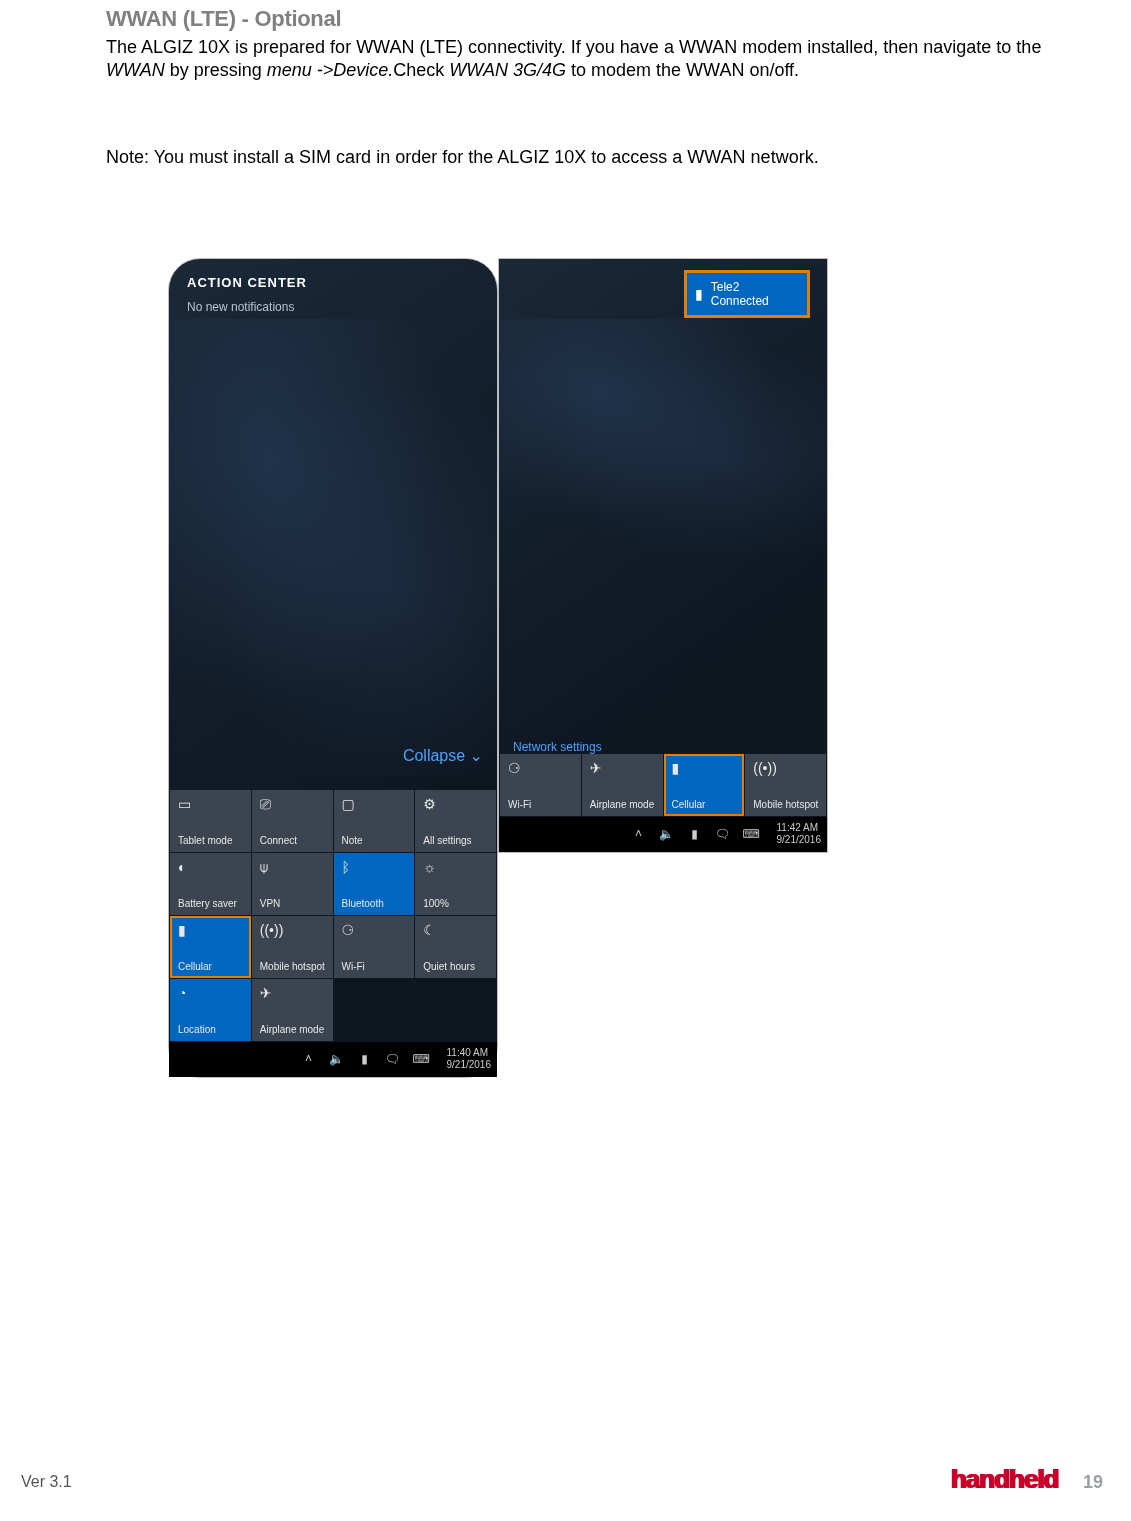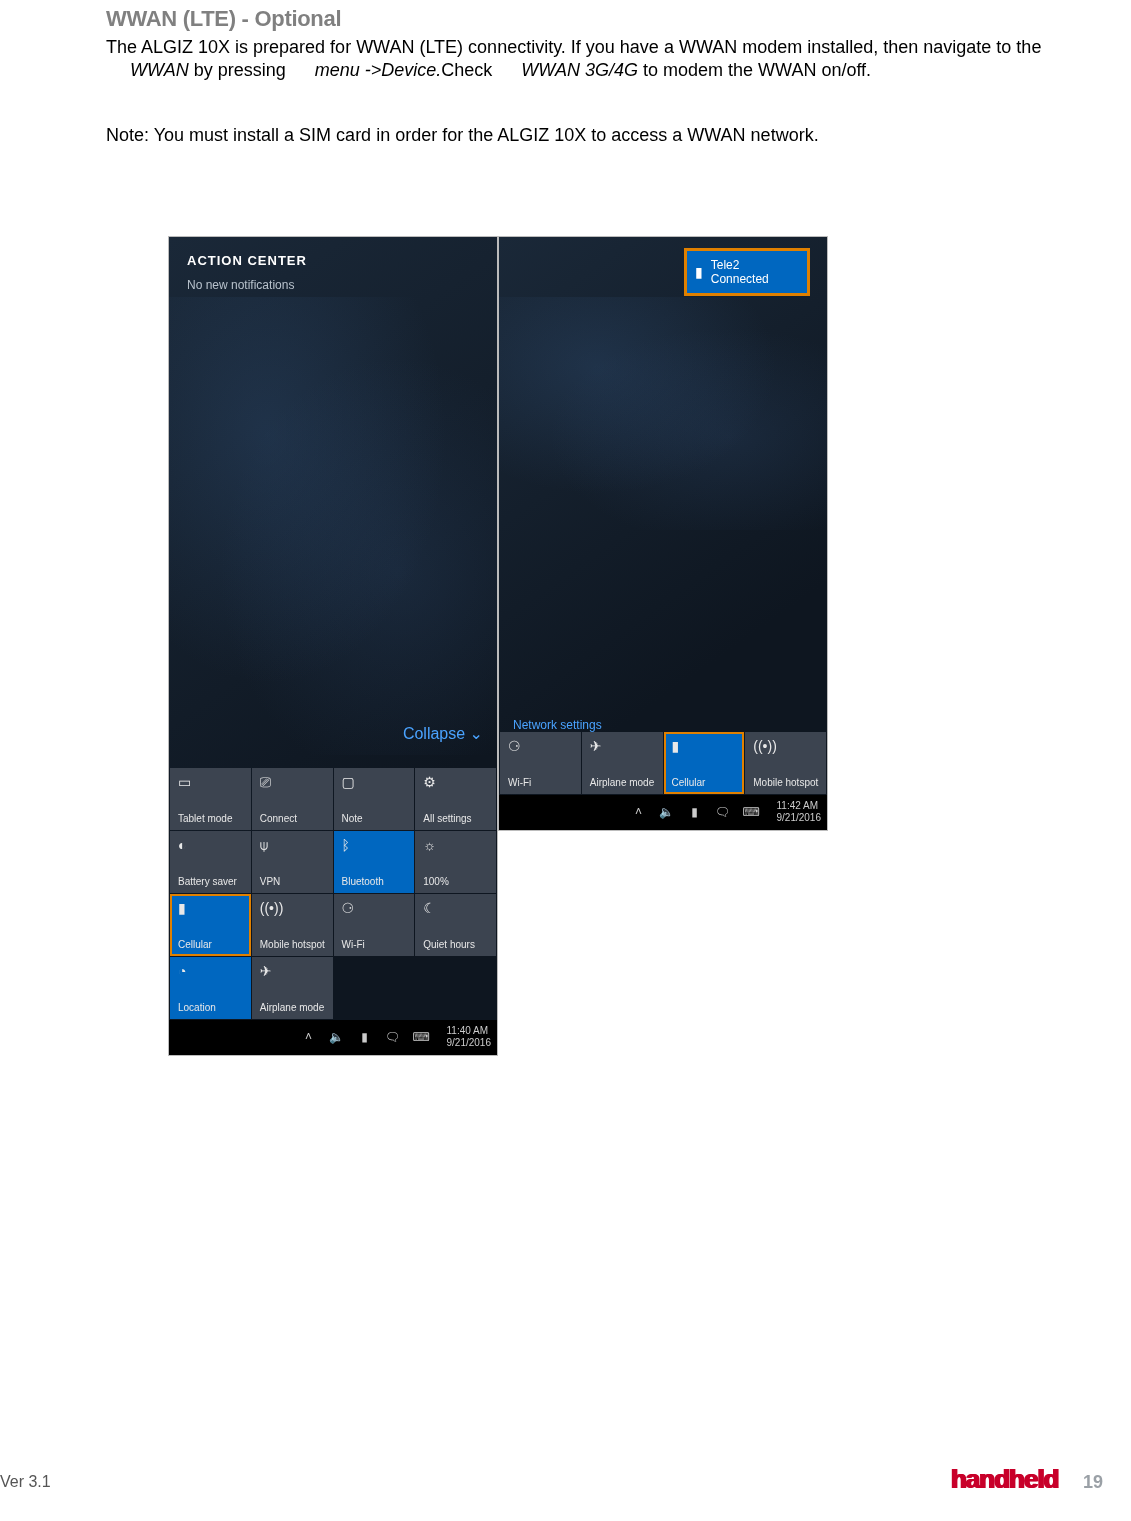--- a/index.html
+++ b/index.html
@@ -19,40 +19,40 @@
     color: #808080;
     margin-top: 6px;
     letter-spacing: -0.3px;
   }
   .body-text {
     font-size: 18px;
     line-height: 1.3;
     margin-top: 4px;
     color: #000;
   }
-  .body-text em { font-style: italic; margin-left: 24px; }
+  .body-text em { font-style: italic; }
   .note {
     font-size: 18px;
-    margin-top: 42px;
+    margin-top: 64px;
     color: #000;
   }
   .figures {
     margin-top: 90px;
     margin-left: 62px;
     position: relative;
     width: 900px;
     height: 820px;
   }
   .win-panel {
     position: absolute;
     background: linear-gradient(145deg, #1a2838 0%, #0e1620 70%);
     border: 1px solid #bcbcbc;
     font-family: "Segoe UI", sans-serif;
   }
-  .panel-left { left: 0; top: 0; width: 330px; height: 820px; }
+  .panel-left { left: 0; top: 0; width: 330px; height: 820px; border-radius: 32px; }
   .panel-right { left: 330px; top: 0; width: 330px; height: 595px; }
 
   .ac-title {
     color: #fff;
     font-weight: 600;
     font-size: 13px;
     letter-spacing: 1px;
     padding: 16px 18px 10px;
   }
   .ac-notif { color: #b8c2cc; font-size: 12px; padding: 0 18px; }
@@ -143,21 +143,21 @@
   }
   .brand {
     font-family: Arial, sans-serif;
     font-weight: 900;
     color: #c8002a;
     font-size: 26px;
     letter-spacing: -1px;
     text-shadow: 1px 0 #c8002a, -1px 0 #c8002a;
   }
   .pgnum { color: #9aa0a6; font-weight: 700; font-size: 18px; margin-left: 20px; }
-  .ver { position: absolute; left: 0; bottom: 30px; color: #555; font-size: 16px; }
+  .ver { position: absolute; left: 0; bottom: 30px; color: #555; font-size: 16px; padding-left: 21px; }
 
   
   .win-panel::before {
     content: "";
     position: absolute; inset: 60px 0 300px 0;
     background:
       radial-gradient(ellipse at 30% 30%, rgba(60,100,150,0.25), transparent 55%),
       radial-gradient(ellipse at 70% 60%, rgba(50,80,120,0.25), transparent 55%);
     pointer-events: none;
   }

